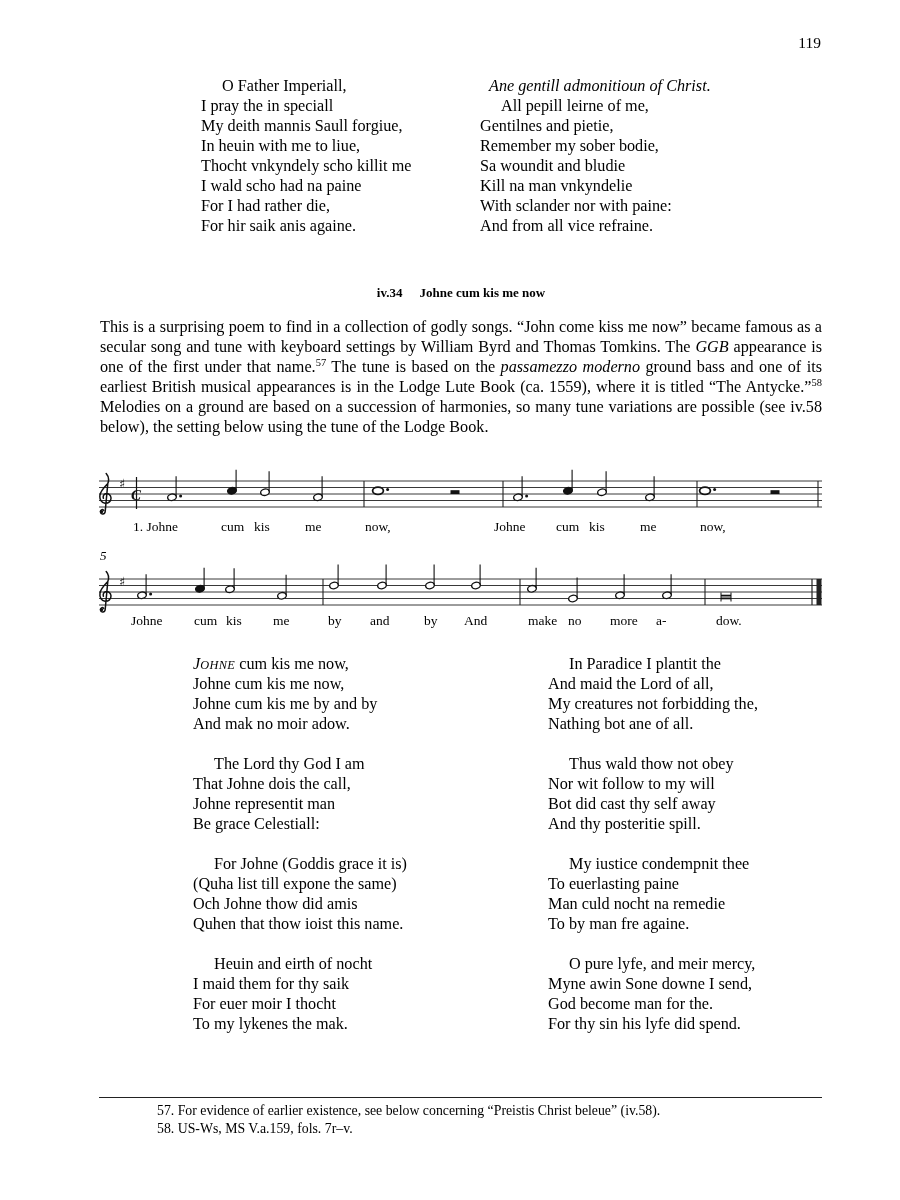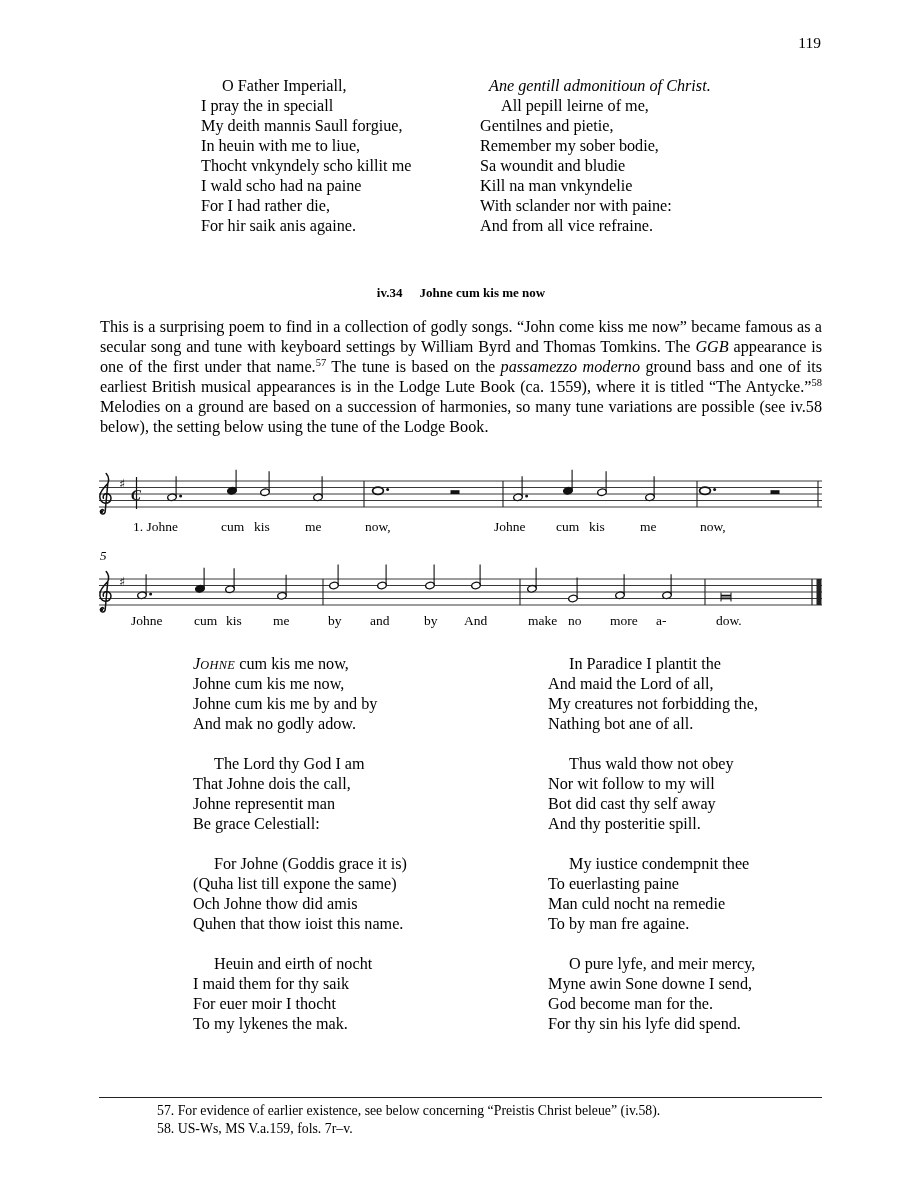--- a/index.html
+++ b/index.html
@@ -177,21 +177,21 @@
     <span style="left:568px">no</span>
     <span style="left:610px">more</span>
     <span style="left:656px">a-</span>
     <span style="left:716px">dow.</span>
   </div>
 
   <div class="abs srow-left" style="top:654px">
     <div class="line"><span class="it">J</span><span class="it sc">OHNE</span><span> cum kis me now,</span></div>
     <div class="line">Johne cum kis me now,</div>
     <div class="line">Johne cum kis me by and by</div>
-    <div class="line">And mak no godly adow.</div>
+    <div class="line">And mak no moir adow.</div>
   </div>
   <div class="abs srow-right" style="top:654px">
     <div class="line ind">In Paradice I plantit the</div>
     <div class="line">And maid the Lord of all,</div>
     <div class="line">My creatures not forbidding the,</div>
     <div class="line">Nathing bot ane of all.</div>
   </div>
 
   <div class="abs srow-left" style="top:754px">
     <div class="line ind">The Lord thy God I am</div>

